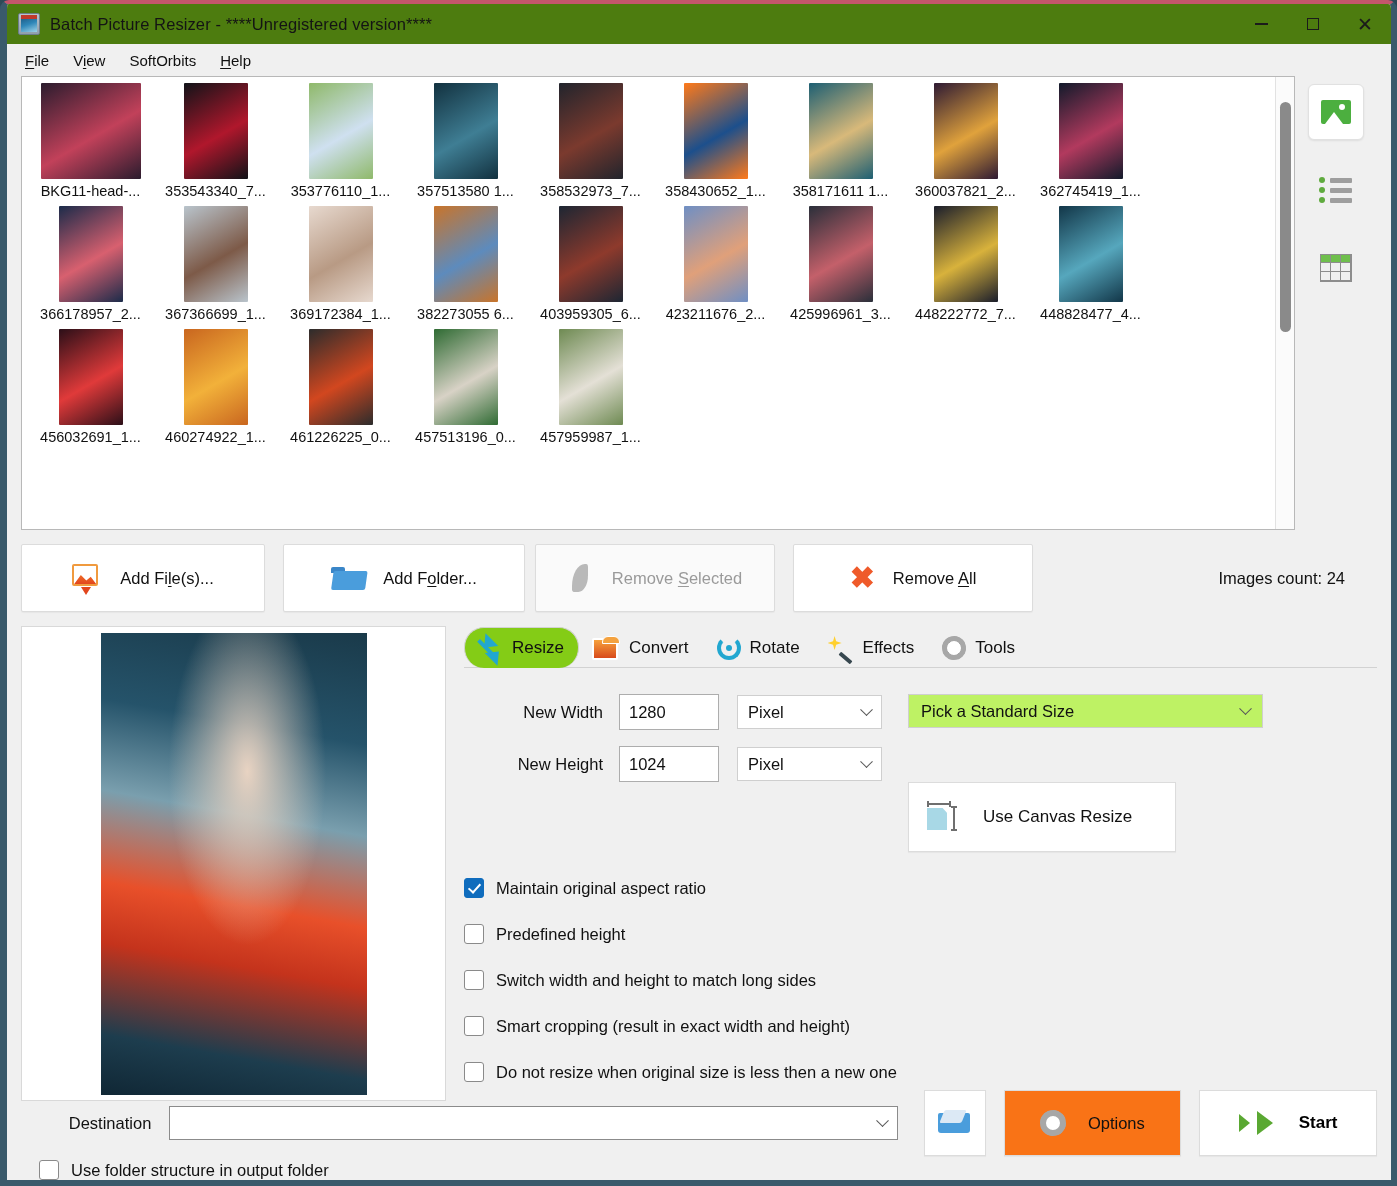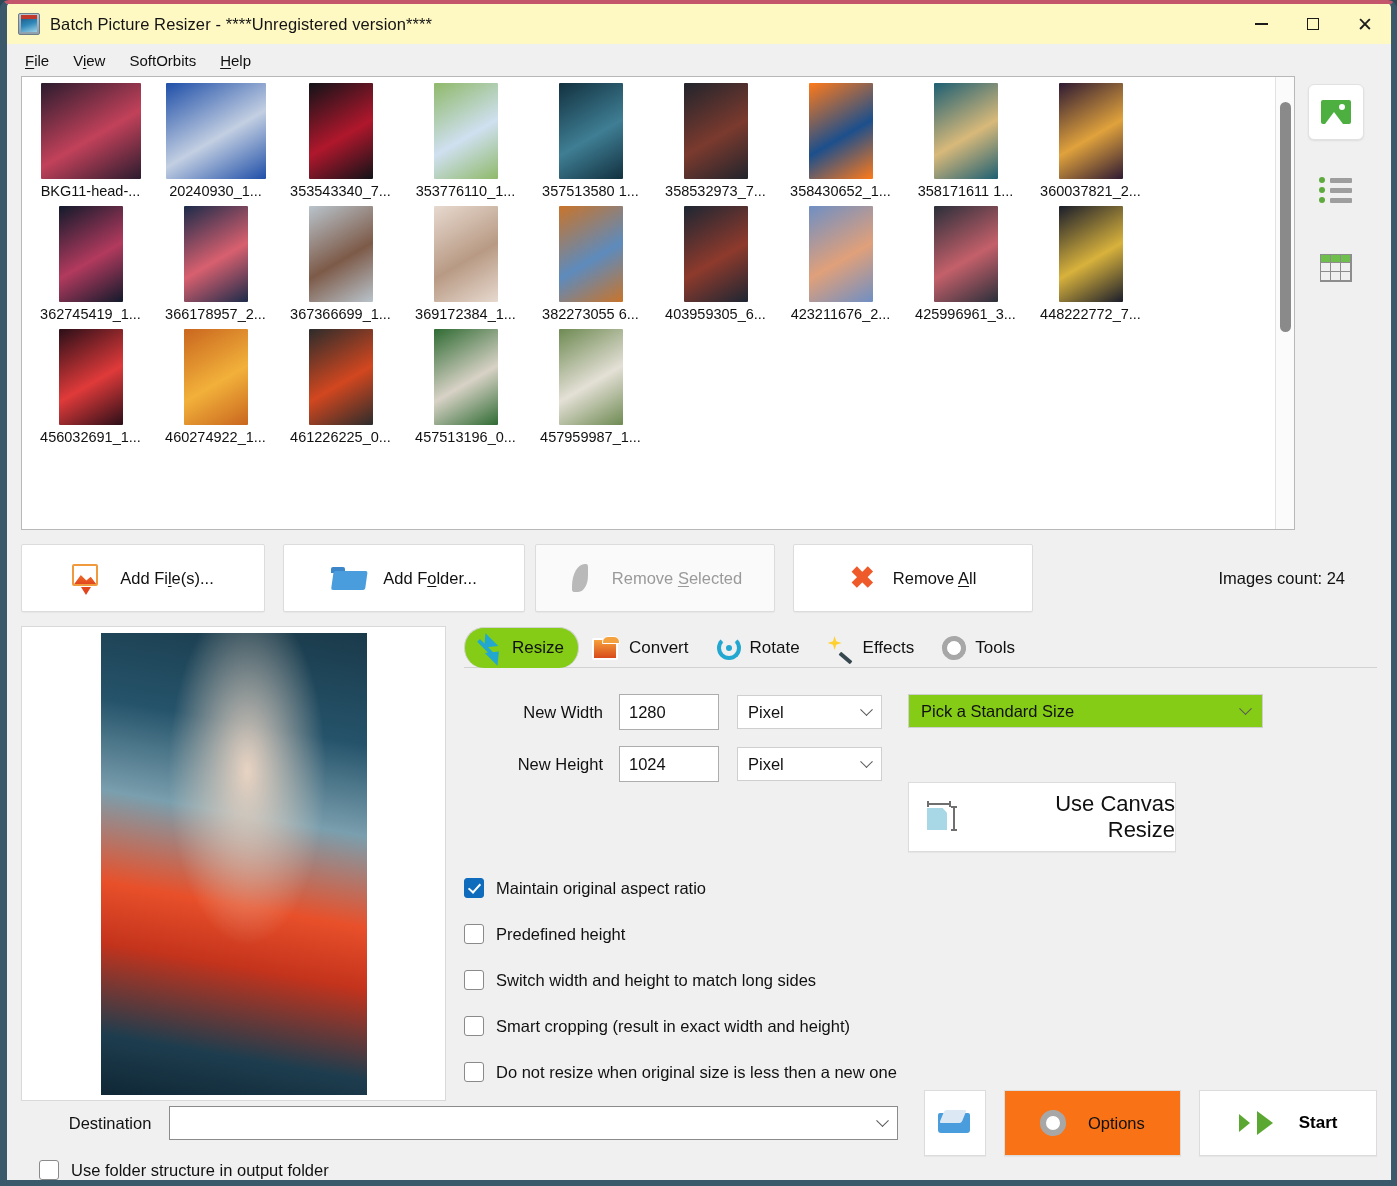--- a/index.html
+++ b/index.html
@@ -17,21 +17,21 @@
     border-right:6px solid #3a5a6b;
     border-bottom:6px solid #3a5a6b;
     border-top:4px solid #c4566c;
     border-radius:9px 9px 0 0;
     display:flex; flex-direction:column;
     overflow:hidden;
   }
   
   .titlebar {
     height:40px; min-height:40px;
-    background:#fef9c3;
+    background:#4d7c0f;
     display:flex; align-items:center;
     position:relative;
   }
   .app-icon {
     width:22px; height:22px; margin-left:11px; margin-right:10px;
     border-radius:2px;
     background:linear-gradient(#b8c3cd,#8fa0ad);
     border:1px solid #6d7e8b;
     position:relative; overflow:hidden; flex:none;
   }
@@ -202,28 +202,27 @@
     font-size:16.5px; color:#111; padding:0 9px; font-family:"Liberation Sans", sans-serif;
   }
   .fselect {
     margin-left:18px; width:145px; height:34px;
     border:1px solid #cfcfcf; background:#fff; font-size:16.5px; color:#111;
     display:flex; align-items:center; padding:0 10px; position:relative;
   }
   .chev { margin-left:auto; width:9px; height:9px; border-right:1.6px solid #5a5a5a; border-bottom:1.6px solid #5a5a5a; transform:rotate(45deg) translate(-2px,-2px); }
   .right-form { padding-left:14px; }
   .stdselect {
-    width:355px; height:34px; border:1px solid #cfcfcf; background:#84cc16;
+    width:355px; height:34px; border:1px solid #cfcfcf; background:#bef264;
     display:flex; align-items:center; padding:0 12px; font-size:16.5px; color:#111;
   }
   .canvas-btn {
     margin-top:54px; width:268px; height:70px; background:#fff; border:1px solid #dcdcdc;
-    display:flex; align-items:center; gap:26px; padding-left:18px; font-size:22px; color:#111;
+    display:flex; align-items:center; gap:26px; padding-left:18px; font-size:17px; color:#111;
     box-shadow:0 1px 1px rgba(0,0,0,.04);
-    text-align:right;
   }
   .ico-canvas{width:30px;height:30px;position:relative;}
   .ico-canvas .sq{position:absolute;left:0;top:6px;width:20px;height:22px;background:#a8d8e6;clip-path:polygon(0 0,78% 0,100% 22%,100% 100%,0 100%);}
   .ico-canvas .tb{position:absolute;left:0;top:1px;width:24px;height:1.6px;background:#6f6f6f;}
   .ico-canvas .tb::before,.ico-canvas .tb::after{content:"";position:absolute;top:-2px;width:1.6px;height:6px;background:#6f6f6f;}
   .ico-canvas .tb::before{left:0;} .ico-canvas .tb::after{right:0;}
   .ico-canvas .rb{position:absolute;right:2px;top:4px;width:1.6px;height:25px;background:#6f6f6f;}
   .ico-canvas .rb::before,.ico-canvas .rb::after{content:"";position:absolute;left:-2px;width:6px;height:1.6px;background:#6f6f6f;}
   .ico-canvas .rb::before{top:0;} .ico-canvas .rb::after{bottom:0;}
   
@@ -306,26 +305,20 @@
     <div class="thumbs-panel">
       <div class="thumbs-inner" id="thumbs">
           <div class="thumb">
             <div class="thumb-img">
               <div class="thumb-pic" style="width:112px;background:linear-gradient(150deg,#2b1c2e 0%,#c2415a 55%,#2b1c2e 100%);"></div>
             </div>
             <div class="thumb-label">BKG11-head-...</div>
           </div>
           <div class="thumb">
             <div class="thumb-img">
-              <div class="thumb-pic" style="width:122px;background:linear-gradient(150deg,#1f4fa8 0%,#c3cfe2 55%,#1f4fa8 100%);"></div>
-            </div>
-            <div class="thumb-label">20240930_1...</div>
-          </div>
-          <div class="thumb">
-            <div class="thumb-img">
               <div class="thumb-pic" style="width:64px;background:linear-gradient(150deg,#111318 0%,#b0172c 55%,#111318 100%);"></div>
             </div>
             <div class="thumb-label">353543340_7...</div>
           </div>
           <div class="thumb">
             <div class="thumb-img">
               <div class="thumb-pic" style="width:64px;background:linear-gradient(150deg,#8fb96a 0%,#cfe0f0 55%,#8fb96a 100%);"></div>
             </div>
             <div class="thumb-label">353776110_1...</div>
           </div>
@@ -405,20 +398,26 @@
             <div class="thumb-img">
               <div class="thumb-pic" style="width:64px;background:linear-gradient(150deg,#2a2f3a 0%,#c4606a 55%,#2a2f3a 100%);"></div>
             </div>
             <div class="thumb-label">425996961_3...</div>
           </div>
           <div class="thumb">
             <div class="thumb-img">
               <div class="thumb-pic" style="width:64px;background:linear-gradient(150deg,#1a1d2b 0%,#d8b23c 55%,#1a1d2b 100%);"></div>
             </div>
             <div class="thumb-label">448222772_7...</div>
+          </div>
+          <div class="thumb">
+            <div class="thumb-img">
+              <div class="thumb-pic" style="width:64px;background:linear-gradient(150deg,#123648 0%,#56a7bd 55%,#123648 100%);"></div>
+            </div>
+            <div class="thumb-label">448828477_4...</div>
           </div>
           <div class="thumb">
             <div class="thumb-img">
               <div class="thumb-pic" style="width:64px;background:linear-gradient(150deg,#2b0f18 0%,#e03a3a 55%,#2b0f18 100%);"></div>
             </div>
             <div class="thumb-label">456032691_1...</div>
           </div>
           <div class="thumb">
             <div class="thumb-img">
               <div class="thumb-pic" style="width:64px;background:linear-gradient(150deg,#c9661f 0%,#f2b13a 55%,#c9661f 100%);"></div>

